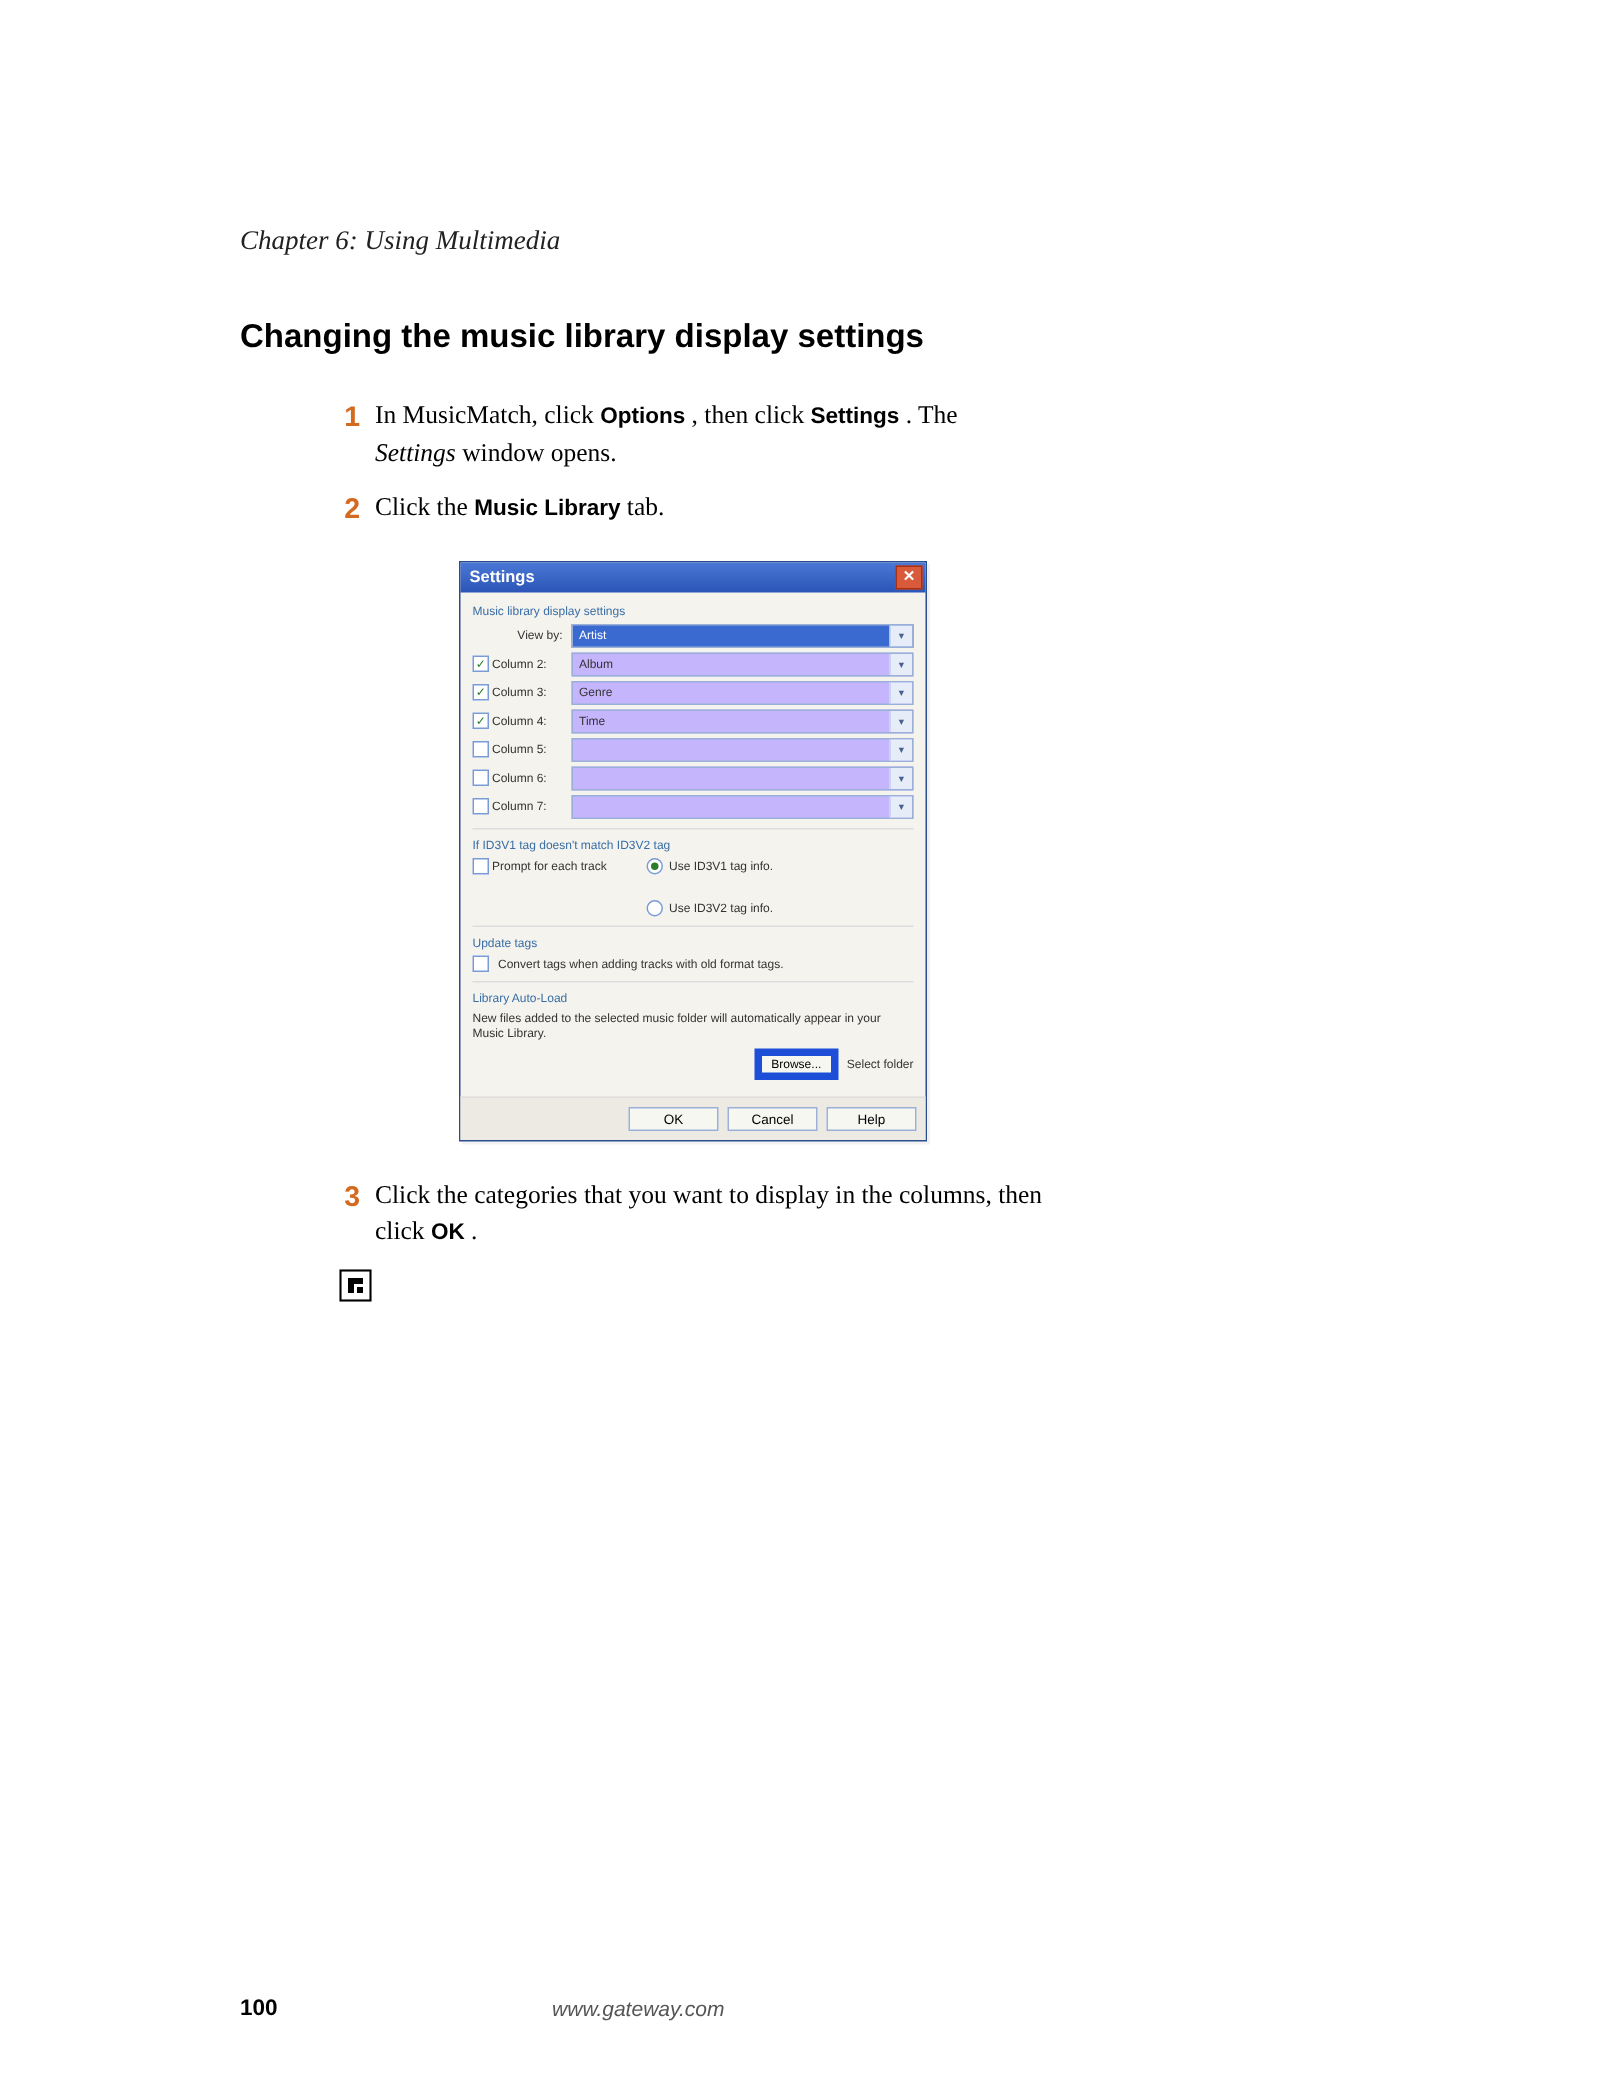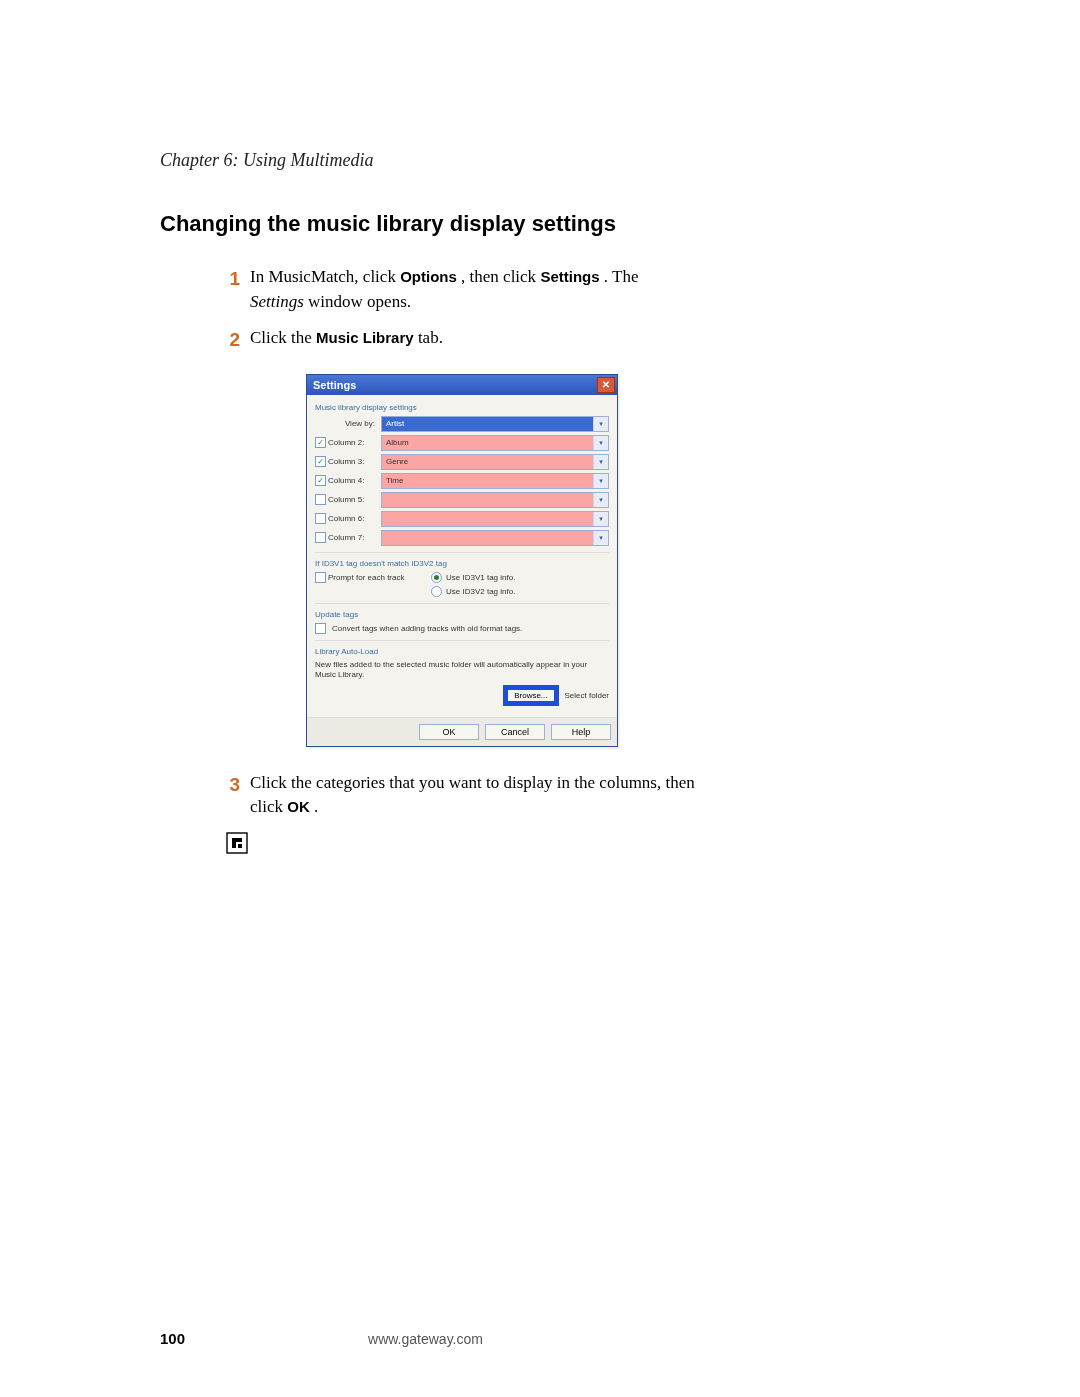--- a/index.html
+++ b/index.html
@@ -57,21 +57,21 @@
     position:relative; top:1px; white-space:nowrap;
   }
   .dlg-tab.active { background:#f4f3ee; border-bottom:1px solid #f4f3ee; color:#000; }
   .dlg-body { padding:6px 8px 8px 8px; }
   .fieldset-label { color:#3a6ea5; font-size:8px; margin:2px 0 4px 0; }
   .row { display:flex; align-items:center; margin:3px 0; gap:6px; }
   .row .lbl { width:60px; font-size:8px; color:#333; display:flex; align-items:center; gap:2px;}
   .row .lbl.right { justify-content:flex-end; }
   .chk { width:9px; height:9px; border:1px solid #7a9cd6; background:#fff; display:inline-flex; align-items:center; justify-content:center; font-size:8px; color:#2b7d2b; line-height:1;}
   .combo {
-    flex:1; height:14px; border:1px solid #9ab0d8; background:#fca5a5;
+    flex:1; height:14px; border:1px solid #9ab0d8; background:#c4b5fd;
     display:flex; align-items:center; justify-content:space-between;
     padding:0 0 0 4px; font-size:8px; color:#333;
   }
   .combo.hi { background:#3a6ad0; color:#fff; }
   .combo .arrow {
     width:14px; height:100%; border-left:1px solid #c8d5ec;
     background:#e6edf8; display:flex; align-items:center; justify-content:center;
     color:#4a6090; font-size:7px;
   }
   .sep { border-top:1px solid #ddd; margin:6px 0; }
@@ -85,21 +85,21 @@
   }
   .mini-btn {
     padding:1px 6px; border:5px solid #1d4ed8; background:#f7f7f2; font-size:8px;
   }
   .footer {
     position:absolute; left:160px; right:160px; bottom:50px;
     display:flex; justify-content:space-between; align-items:center;
     font-size:15px;
   }
   .footer .pg { font-family: Arial, Helvetica, sans-serif; font-weight:bold; }
-  .footer .url { font-family: Arial, Helvetica, sans-serif; color:#555; font-size:14px; margin:0 auto; }
+  .footer .url { font-family: Arial, Helvetica, sans-serif; color:#555; font-size:14px; margin:0 auto;font-style:italic; }
   .end-icon { margin-left:10px; margin-top:4px; }
 </style>
 </head>
 <body>
 
 <div class="page">
 
   <div class="chapter">Chapter 6: Using Multimedia</div>
 
   <div class="h2">Changing the music library display settings</div>
@@ -208,21 +208,21 @@
               </div>
           </div>
 
           <div class="sep"></div>
           <div class="fieldset-label">If ID3V1 tag doesn't match ID3V2 tag</div>
           <div class="row" style="align-items:flex-start;">
             <span class="lbl" style="width:110px;">
               <span class="chk"></span>
               <span>Prompt for each track</span>
             </span>
-            <span style="display:flex; flex-direction:column; gap:3px;">
+            <span style="display:flex; flex-direction:column; gap:17px;">
               <span class="small-txt" style="display:flex; gap:4px; align-items:center;">
                 <span class="radio sel"></span>
                 <span>Use ID3V1 tag info.</span>
               </span>
               <span class="small-txt" style="display:flex; gap:4px; align-items:center;">
                 <span class="radio"></span>
                 <span>Use ID3V2 tag info.</span>
               </span>
             </span>
           </div>

